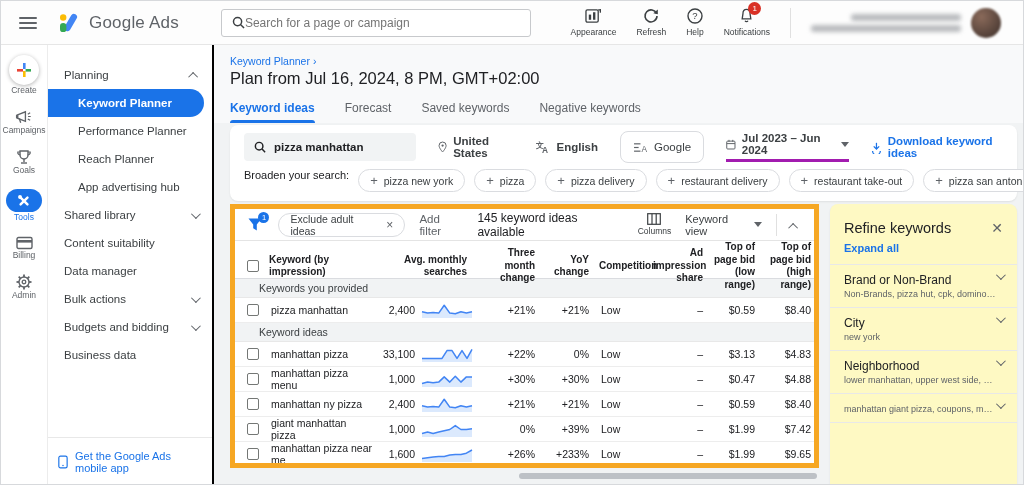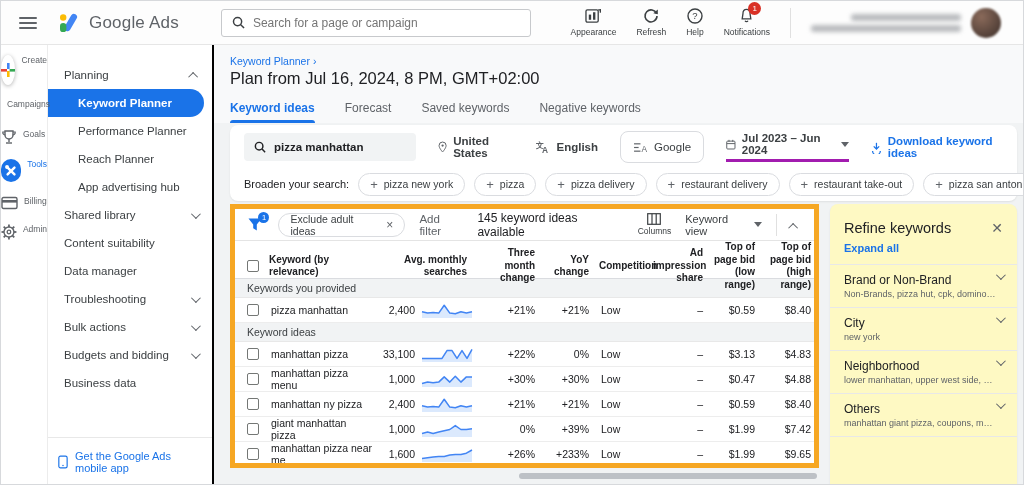--- a/index.html
+++ b/index.html
@@ -6,36 +6,36 @@
   html,body { background:#e8eaed; }
   body { font-family:"Liberation Sans", sans-serif; color:#202124; }
   #app { position:relative; width:1024px; height:485px; background:#f8f9fa; overflow:hidden; border:1px solid #d7d9dc; }
 
   
   .topbar { position:absolute; left:0; top:0; width:1024px; height:44px; background:#fdfdfd; border-bottom:1px solid #e6e6e6; display:flex; align-items:center; z-index:30; }
   .hamburger { width:18px; height:12px; margin-left:18px; display:flex; flex-direction:column; justify-content:space-between; cursor:pointer; }
   .hamburger span { height:2px; background:#5f6368; border-radius:1px; }
   .brand { display:flex; align-items:center; gap:8px; margin-left:22px; }
   .brand-text { font-size:17px; color:#5f6368; letter-spacing:.2px; }
-  .topsearch { margin-left:42px; width:310px; height:28px; border:1px solid #c7c9cc; border-radius:3px; background:#fff; display:flex; align-items:center; padding:0 10px; gap:8px; }
+  .topsearch { margin-left:42px; width:310px; height:28px; border:1px solid #c7c9cc; border-radius:3px; background:#fff; display:flex; align-items:center; padding:0 10px; }
   .topsearch input { border:0; outline:0; flex:1; font-size:12px; color:#5f6368; font-family:"Liberation Sans",sans-serif; background:transparent; }
   .top-actions { margin-left:auto; display:flex; align-items:center; gap:20px; padding-right:10px; }
   .top-action { display:flex; flex-direction:column; align-items:center; gap:3px; cursor:pointer; }
   .top-action .lbl { font-size:8.5px; color:#3c4043; }
   .notif-wrap { position:relative; }
   .badge-red { position:absolute; top:-6px; right:-7px; background:#d93025; color:#fff; border-radius:50%; width:13px; height:13px; font-size:8px; display:flex; align-items:center; justify-content:center; }
   .top-divider { width:1px; height:30px; background:#e0e0e0; }
   .account { display:flex; align-items:center; gap:10px; margin-right:14px; }
   .acct-lines { display:flex; flex-direction:column; gap:4px; align-items:flex-end; }
   .blur-line { height:7px; background:#b9bbbe; border-radius:3px; filter:blur(2px); }
   .avatar { width:30px; height:30px; border-radius:50%; background:radial-gradient(circle at 35% 30%, #8a6a5a, #3c2f2a); filter:blur(1px); }
 
   
   .rail { position:absolute; left:0; top:44px; width:47px; height:441px; background:#fff; border-right:1px solid #ececec; z-index:20; }
-  .rail-item { display:flex; flex-direction:row; gap:6px; margin-top:14px; cursor:pointer; }
+  .rail-item { display:flex; flex-direction:column; align-items:center; gap:0; margin-top:14px; cursor:pointer; }
   .rail-item .lbl { font-size:8.5px; color:#5f6368; }
   .rail-item.active .lbl { color:#1a73e8; }
   .create-circle { width:30px; height:30px; border-radius:50%; background:#fff; box-shadow:0 1px 4px rgba(0,0,0,.3); display:flex; align-items:center; justify-content:center; }
   .pill { width:36px; height:23px; border-radius:12px; display:flex; align-items:center; justify-content:center; }
   .pill.active { background:#1a73e8; }
 
   
   .sidenav { position:absolute; left:47px; top:44px; width:166px; height:441px; background:#fff; border-right:2px solid #000000; z-index:10; }
   .nav-item { height:28px; display:flex; align-items:center; font-size:11.5px; color:#3c4043; padding:0 14px 0 16px; cursor:pointer; }
   .nav-item .grow { flex:1; }
@@ -61,21 +61,21 @@
 
   
   .filter-card { position:absolute; left:16px; top:2px; width:787px; height:76px; background:#fff; border-radius:8px; box-shadow:0 1px 2px rgba(0,0,0,.08); }
   .filter-row { display:flex; align-items:center; height:44px; padding:0 14px; gap:22px; }
   .kw-search { width:200px; height:28px; background:#f1f3f4; border-radius:4px; display:flex; align-items:center; gap:8px; padding:0 10px; font-size:11.5px; color:#202124; font-weight:bold; }
   .filter-item { display:flex; align-items:center; gap:6px; font-size:11.5px; color:#3c4043; cursor:pointer;font-weight:bold; }
   .google-box { border:1px solid #dadce0; border-radius:8px; height:32px; padding:0 12px; display:flex; align-items:center; gap:7px; font-size:11.5px; color:#3c4043; background:#fff; }
   .date-item { border-bottom:3px solid #a21caf; padding-bottom:3px; }
   .caret-down { width:0; height:0; border-left:4px solid transparent; border-right:4px solid transparent; border-top:5px solid #5f6368; display:inline-block; margin-left:6px; }
   .download-link { margin-left:auto; display:flex; align-items:center; gap:6px; color:#1a73e8; font-size:11.5px; font-weight:bold; cursor:pointer; }
-  .broaden-row { display:flex; align-items:center; gap:9px; padding:0 14px; height:30px; }
+  .broaden-row { display:flex; align-items:flex-start; gap:9px; padding:0 14px; height:30px; }
   .broaden-label { font-size:11px; color:#202124; white-space:nowrap; }
   .chip { border:1px solid #dadce0; border-radius:14px; height:23px; display:flex; align-items:center; gap:6px; padding:0 11px; font-size:10.5px; color:#3c4043; white-space:nowrap; cursor:pointer; background:#fff; }
   .chip .plus { color:#5f6368; font-size:13px; }
 
   
   .table-card { position:absolute; left:16px; top:81px; width:589px; height:264px; background:#fff; border:5px solid #f6a723; overflow:hidden; }
   .t-toolbar { height:32px; display:flex; align-items:center; gap:14px; padding:0 12px; border-bottom:1px solid #e4e4e4; }
   .funnel-wrap { position:relative; width:18px; height:16px; cursor:pointer; }
   .badge-blue { position:absolute; top:-5px; right:-5px; background:#1a73e8; color:#fff; width:11px; height:11px; border-radius:50%; font-size:7.5px; display:flex; align-items:center; justify-content:center; }
   .tool-chip { border:1px solid #dadce0; border-radius:13px; height:24px; display:flex; align-items:center; gap:8px; padding:0 11px; font-size:10.5px; color:#3c4043; cursor:pointer; }
@@ -86,21 +86,21 @@
   .columns-btn { display:flex; flex-direction:column; align-items:center; gap:1px; cursor:pointer; }
   .columns-btn .lbl { font-size:8.5px; color:#3c4043; }
   .kw-view { display:flex; align-items:center; font-size:11px; color:#3c4043; cursor:pointer; }
   .tb-divider { width:1px; height:22px; background:#e0e0e0; }
   .collapse-btn { cursor:pointer; padding:0 4px 0 0; }
 
   .t-row { display:grid; grid-template-columns:34px 104px 104px 68px 54px 54px 60px 52px 56px; align-items:center; }
   .t-head { height:38px; border-bottom:1px solid #dadce0; }
   .t-head .hc { font-size:10px; font-weight:bold; color:#202124; line-height:1.25; }
   .hc.r, .cell.r { text-align:right; padding-right:10px; }
-  .t-section { height:19px; background:#f1f3f4; display:flex; align-items:center; padding-left:12px; font-size:10.5px; color:#3c4043; border-bottom:1px solid #e8e8e8; }
+  .t-section { height:19px; background:#f1f3f4; display:flex; align-items:center; padding-left:24px; font-size:10.5px; color:#3c4043; border-bottom:1px solid #e8e8e8; }
   .t-data { height:25px; border-bottom:1px solid #ededed; }
   .cell { font-size:10.5px; color:#202124; }
   .cell.kw { padding-left:2px; }
   .cell.comp { padding-left:2px; }
   .checkbox { width:12px; height:12px; border:1.6px solid #747775; border-radius:2px; margin-left:12px; cursor:pointer; background:#fff; }
   .searches-cell { display:flex; align-items:center; justify-content:flex-end; gap:6px; padding-right:4px; }
   .spark { width:52px; height:17px; }
 
   .hscrollbar { position:absolute; left:305px; top:350px; width:298px; height:6px; background:#bdc1c6; border-radius:3px; cursor:pointer; }
 
@@ -277,25 +277,20 @@
     <div class="nav-item">
         <span>Shared library</span>
         <span class="grow"></span>
         <span class="chev down"></span>
       </div>
     <div class="nav-item">
         <span>Content suitability</span>
       </div>
     <div class="nav-item">
         <span>Data manager</span>
-      </div>
-    <div class="nav-item">
-        <span>Troubleshooting</span>
-        <span class="grow"></span>
-        <span class="chev down"></span>
       </div>
     <div class="nav-item">
         <span>Bulk actions</span>
         <span class="grow"></span>
         <span class="chev down"></span>
       </div>
     <div class="nav-item">
         <span>Budgets and bidding</span>
         <span class="grow"></span>
         <span class="chev down"></span>
@@ -432,21 +427,21 @@
               <span>Keyword view</span>
               <span class="caret-down"></span>
             </div>
             <div class="tb-divider"></div>
             <div class="collapse-btn"><span class="chev up"></span></div>
           </div>
         </div>
 
         <div class="t-row t-head">
           <span class="checkbox"></span>
-          <span class="hc">Keyword (by relevance)</span>
+          <span class="hc">Keyword (by impression)</span>
           <span class="hc r">Avg. monthly searches</span>
           <span class="hc r">Three month change</span>
           <span class="hc r">YoY change</span>
           <span class="hc">Competition</span>
           <span class="hc r">Ad impression share</span>
           <span class="hc r">Top of page bid (low range)</span>
           <span class="hc r">Top of page bid (high range)</span>
         </div>
 
         <div class="t-section">Keywords you provided</div>
@@ -582,21 +577,20 @@
         </div>
         <div class="refine-group">
           <div class="rg-text">
             <div class="rg-title">Neighborhood</div>
             <div class="rg-desc">lower manhattan, upper west side, midtown</div>
           </div>
           <span class="chev down"></span>
         </div>
         <div class="refine-group">
           <div class="rg-text">
-            <div class="rg-title">Others</div>
             <div class="rg-desc">manhattan giant pizza, coupons, manhattan ...</div>
           </div>
           <span class="chev down"></span>
         </div>
       </div>
 
     </div>
   </div>
 </div>
 

